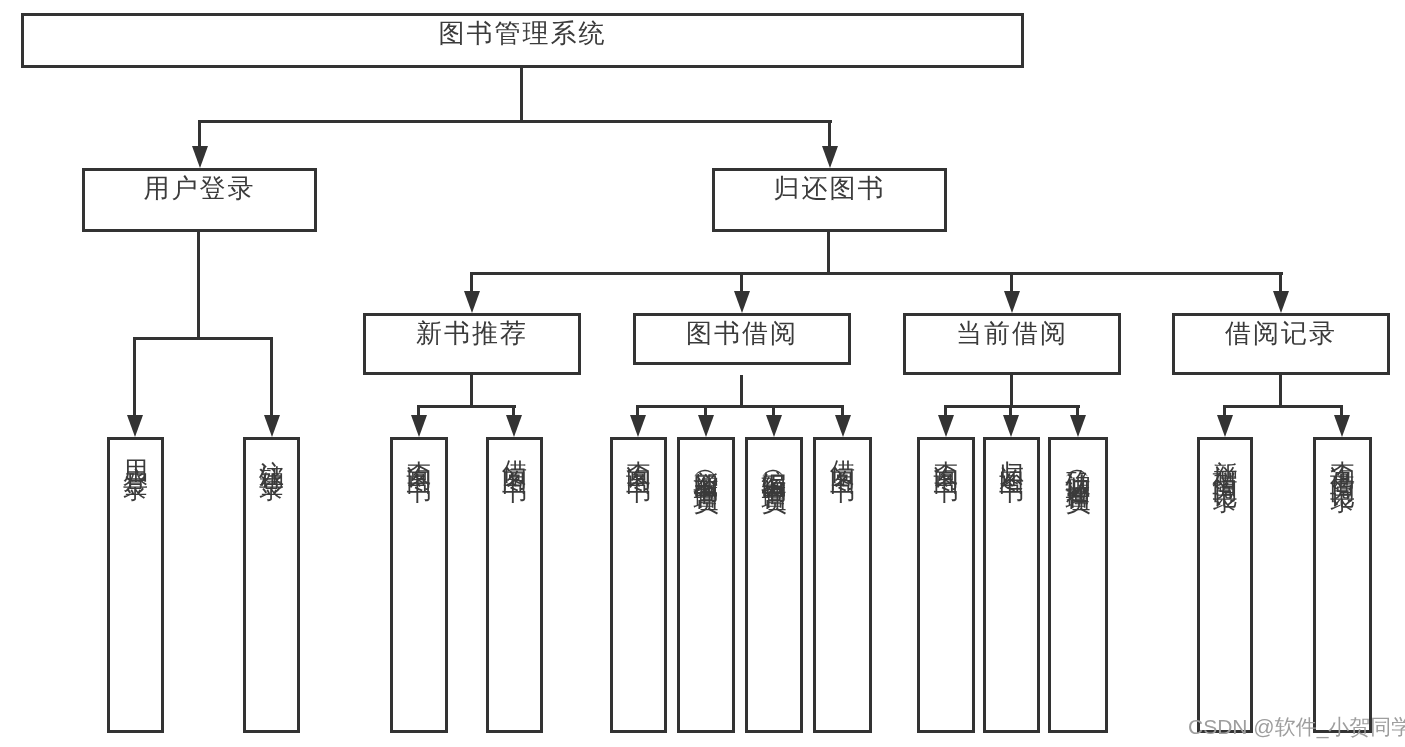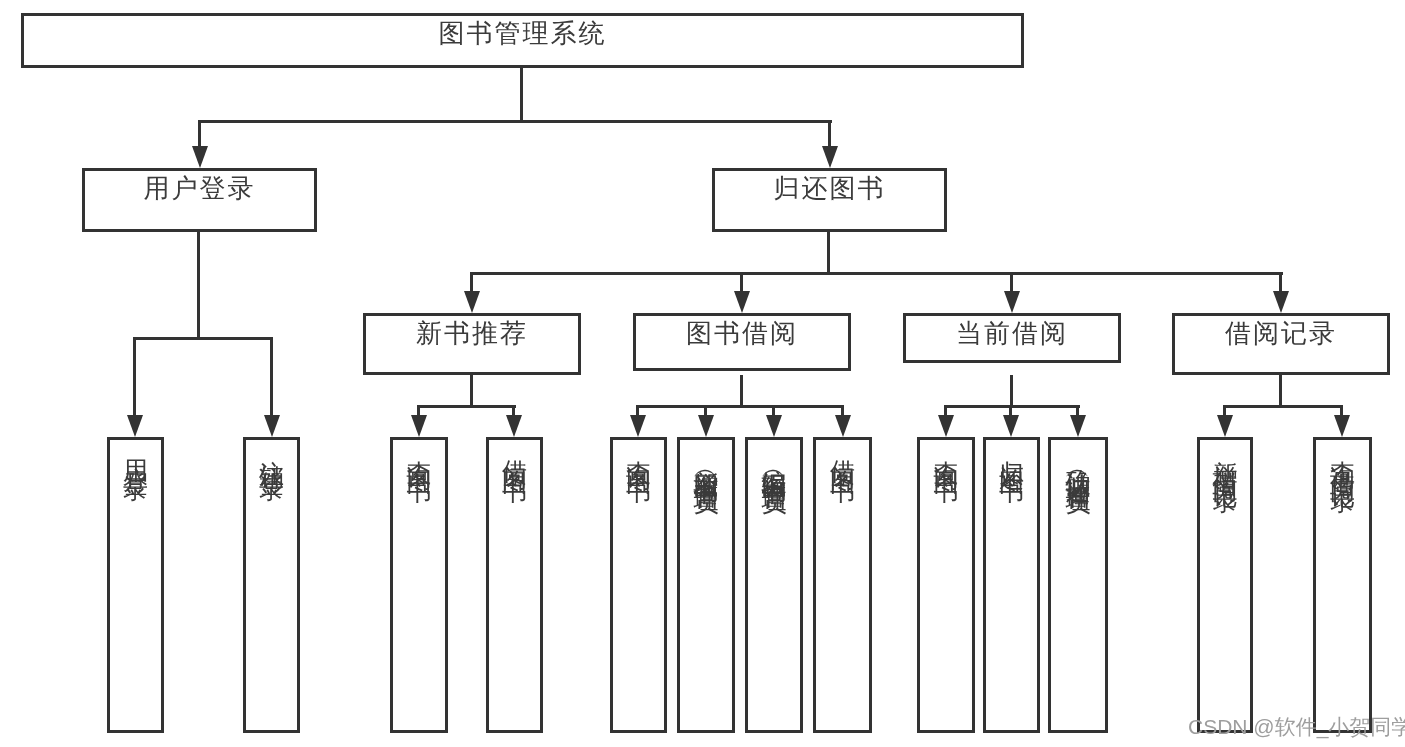--- a/index.html
+++ b/index.html
@@ -71,24 +71,24 @@
   <div class="box hbox" style="left:82px;top:168px;width:235px;height:64px">
     <span>用户登录</span>
   </div>
   <div class="box hbox" style="left:712px;top:168px;width:235px;height:64px">
     <span>归还图书</span>
   </div>
 
   <div class="box hbox" style="left:363px;top:313px;width:218px;height:62px">
     <span>新书推荐</span>
   </div>
-  <div class="box hbox" style="left:633px;top:313px;width:218px;height:58px">
+  <div class="box hbox" style="left:633px;top:313px;width:218px;height:52px">
     <span>图书借阅</span>
   </div>
-  <div class="box hbox" style="left:903px;top:313px;width:218px;height:50px">
+  <div class="box hbox" style="left:903px;top:313px;width:218px;height:62px">
     <span>当前借阅</span>
   </div>
   <div class="box hbox" style="left:1172px;top:313px;width:218px;height:62px">
     <span>借阅记录</span>
   </div>
 
   <div class="box vbox" style="left:107px;top:437px;width:57px;height:296px">
     <span>用户登录</span>
   </div>
   <div class="box vbox" style="left:243px;top:437px;width:57px;height:296px">

